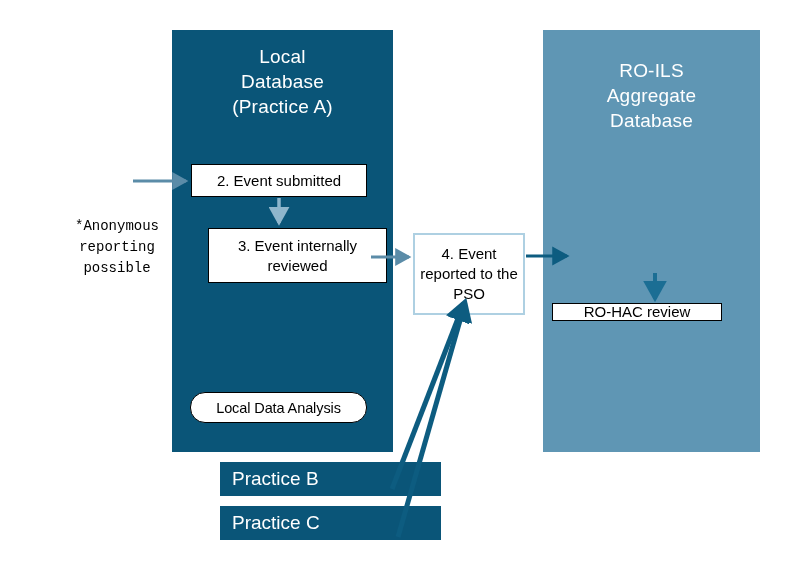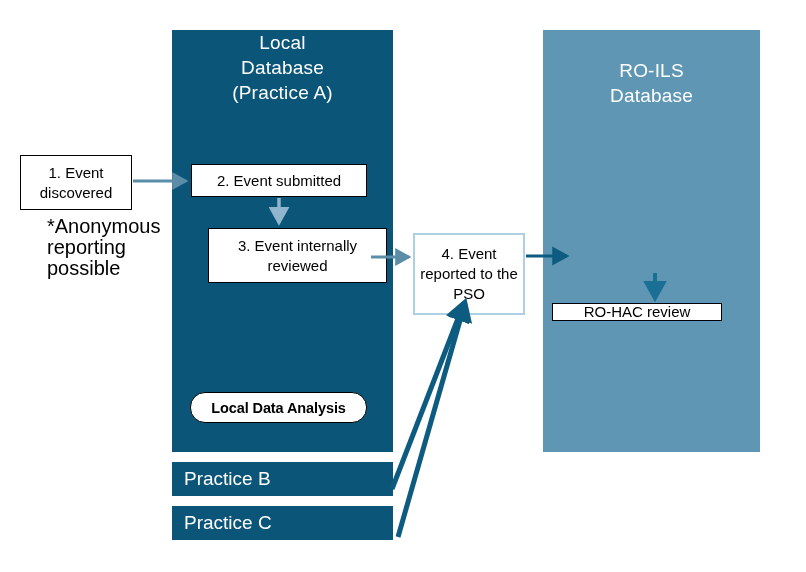--- a/index.html
+++ b/index.html
@@ -39,82 +39,82 @@
     justify-content: center;
     text-align: center;
     color: #000000;
     font-size: 15px;
     line-height: 20px;
   }
   .wbox.light-border {
     border: 2px solid #aed0e2;
   }
   .wbox.bold {
-    font-weight: bold;
+    font-weight: normal;
     font-size: 14.5px;
     letter-spacing: -0.1px;
     border-radius: 15px;
   }
   .plainbox {
     position: absolute;
     box-sizing: border-box;
     display: flex;
     align-items: center;
     text-align: left;
     color: #ffffff;
     font-size: 19px;
     padding-left: 12px;
+    margin-left: 48px;
   }
   .note {
     position: absolute;
     color: #000000;
-    font-size: 20px;
+    font-size: 14px;
     line-height: 21px;
-    text-align: left;
+    text-align: center;
+    font-family: Liberation Mono, monospace;
   }
   svg.overlay {
     position: absolute;
     left: 0;
     top: 0;
     width: 806px;
     height: 572px;
     pointer-events: none;
   }
 </style>
 </head>
 <body>
 
 <div id="canvas">
 
   <div class="panel" style="left:172px; top:30px; width:221px; height:422px; background:#0a5578;">
-    <div style="">
+    <div style="padding-top:14px;">
       <div class="panel-title">Local</div>
       <div class="panel-title">Database</div>
       <div class="panel-title">(Practice A)</div>
     </div>
   </div>
 
   <div class="panel" style="left:543px; top:30px; width:217px; height:422px; background:#5f96b4;">
     <div style="padding-top:28px;">
       <div class="panel-title">RO-ILS</div>
+      <div class="panel-title">Aggregate</div>
       <div class="panel-title">Database</div>
     </div>
   </div>
 
   <div class="plainbox" style="left:172px; top:462px; width:221px; height:34px; background:#0a5578;">
     <span>Practice B</span>
   </div>
 
   <div class="plainbox" style="left:172px; top:506px; width:221px; height:34px; background:#0a5578;">
     <span>Practice C</span>
   </div>
 
-  <div class="wbox" style="left:20px; top:155px; width:112px; height:55px;">
-    <span>1. Event discovered</span>
-  </div>
 
   <div class="note" style="left:47px; top:216px; width:140px;">
     <span>*Anonymous reporting possible</span>
   </div>
 
   <div class="wbox" style="left:191px; top:164px; width:176px; height:33px;">
     <span>2. Event submitted</span>
   </div>
 
   <div class="wbox" style="left:208px; top:228px; width:179px; height:55px;">

